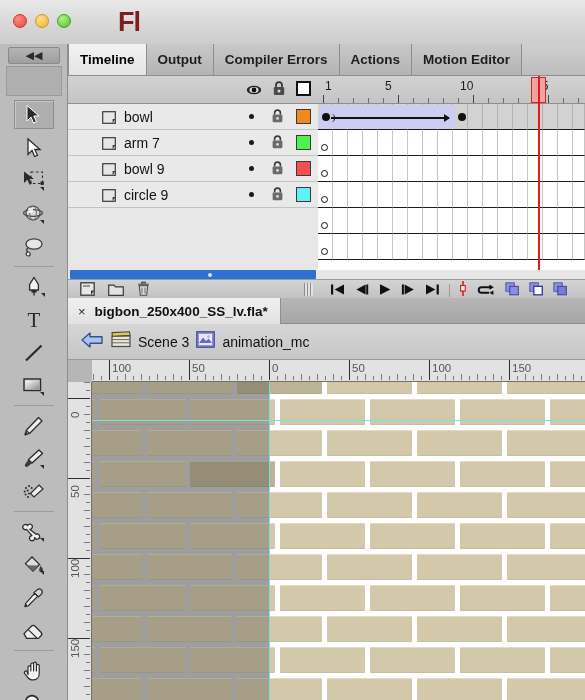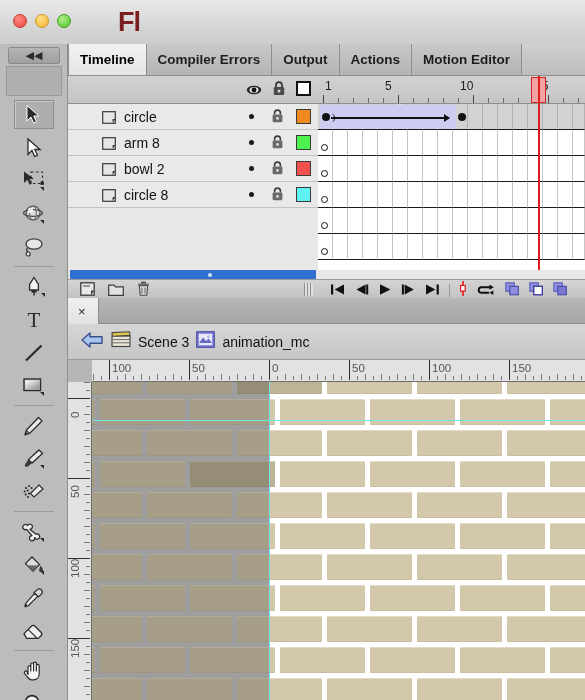--- a/index.html
+++ b/index.html
@@ -444,22 +444,22 @@
               <circle cx="10" cy="9" r="6.4" fill="#f2f2f2" stroke="#2b2b2b" stroke-width="1.7"></circle>
               <path d="M14.8 13.8 L20 19" stroke="#2b2b2b" stroke-width="2.4"></path>
             </svg>
           </span>
         </div>
       </div>
   </div>
 
   <div class="tabsbar" id="tabsbar">
       <div class="tab active">Timeline</div>
+      <div class="tab">Output</div>
       <div class="tab">Compiler Errors</div>
-      <div class="tab">Output</div>
       <div class="tab">Actions</div>
       <div class="tab">Motion Editor</div>
     </div>
 
   <div class="timeline">
     <div class="tl-head">
       <div class="head-icons">
         <span>
           <svg width="16" height="12" viewBox="0 0 16 12">
               <ellipse cx="8" cy="6" rx="7.2" ry="4.2" fill="#222"></ellipse>
@@ -506,69 +506,69 @@
           <div class="pbhead" style="left: 213px;"></div>
         </div>
     </div>
 
     <div class="layers" id="layers">
         <div class="layerrow">
           <span class="lyr-icon"><svg width="14" height="13" viewBox="0 0 14 13">
               <rect x="0.7" y="0.7" width="12.6" height="11.6" fill="#e6e6e6" stroke="#3a3a3a" stroke-width="1.2"></rect>
               <path d="M10.6 12.3 L10.6 8 L13.3 8 Z" fill="#3a3a3a"></path>
             </svg></span>
-          <span class="lyr-name">circle</span>
+          <span class="lyr-name">bowl</span>
           <span class="col-eye">
             <span class="dot" style="display:block"></span>
           </span>
           <span class="col-lock"><svg width="13" height="14" viewBox="0 0 13 14">
               <path d="M3.6 5.6V4a2.9 2.9 0 0 1 5.8 0v1.6" stroke="#3a3a3a" stroke-width="1.6" fill="none"></path>
               <rect x="1.6" y="5.6" width="9.8" height="7.6" rx="1.1" fill="#6a6a6a"></rect>
               <circle cx="6.5" cy="9.4" r="1.4" fill="#dcdcdc"></circle>
             </svg></span>
           <span class="col-out" style="background: rgb(239, 138, 30);"></span>
         </div>
         <div class="layerrow">
           <span class="lyr-icon"><svg width="14" height="13" viewBox="0 0 14 13">
               <rect x="0.7" y="0.7" width="12.6" height="11.6" fill="#e6e6e6" stroke="#3a3a3a" stroke-width="1.2"></rect>
               <path d="M10.6 12.3 L10.6 8 L13.3 8 Z" fill="#3a3a3a"></path>
             </svg></span>
-          <span class="lyr-name">arm 8</span>
+          <span class="lyr-name">arm 7</span>
           <span class="col-eye">
             <span class="dot" style="display:block"></span>
           </span>
           <span class="col-lock"><svg width="13" height="14" viewBox="0 0 13 14">
               <path d="M3.6 5.6V4a2.9 2.9 0 0 1 5.8 0v1.6" stroke="#3a3a3a" stroke-width="1.6" fill="none"></path>
               <rect x="1.6" y="5.6" width="9.8" height="7.6" rx="1.1" fill="#6a6a6a"></rect>
               <circle cx="6.5" cy="9.4" r="1.4" fill="#dcdcdc"></circle>
             </svg></span>
           <span class="col-out" style="background: rgb(78, 242, 78);"></span>
         </div>
         <div class="layerrow">
           <span class="lyr-icon"><svg width="14" height="13" viewBox="0 0 14 13">
               <rect x="0.7" y="0.7" width="12.6" height="11.6" fill="#e6e6e6" stroke="#3a3a3a" stroke-width="1.2"></rect>
               <path d="M10.6 12.3 L10.6 8 L13.3 8 Z" fill="#3a3a3a"></path>
             </svg></span>
-          <span class="lyr-name">bowl 2</span>
+          <span class="lyr-name">bowl 9</span>
           <span class="col-eye">
             <span class="dot" style="display:block"></span>
           </span>
           <span class="col-lock"><svg width="13" height="14" viewBox="0 0 13 14">
               <path d="M3.6 5.6V4a2.9 2.9 0 0 1 5.8 0v1.6" stroke="#3a3a3a" stroke-width="1.6" fill="none"></path>
               <rect x="1.6" y="5.6" width="9.8" height="7.6" rx="1.1" fill="#6a6a6a"></rect>
               <circle cx="6.5" cy="9.4" r="1.4" fill="#dcdcdc"></circle>
             </svg></span>
           <span class="col-out" style="background: rgb(242, 80, 78);"></span>
         </div>
         <div class="layerrow">
           <span class="lyr-icon"><svg width="14" height="13" viewBox="0 0 14 13">
               <rect x="0.7" y="0.7" width="12.6" height="11.6" fill="#e6e6e6" stroke="#3a3a3a" stroke-width="1.2"></rect>
               <path d="M10.6 12.3 L10.6 8 L13.3 8 Z" fill="#3a3a3a"></path>
             </svg></span>
-          <span class="lyr-name">circle 8</span>
+          <span class="lyr-name">circle 9</span>
           <span class="col-eye">
             <span class="dot" style="display:block"></span>
           </span>
           <span class="col-lock"><svg width="13" height="14" viewBox="0 0 13 14">
               <path d="M3.6 5.6V4a2.9 2.9 0 0 1 5.8 0v1.6" stroke="#3a3a3a" stroke-width="1.6" fill="none"></path>
               <rect x="1.6" y="5.6" width="9.8" height="7.6" rx="1.1" fill="#6a6a6a"></rect>
               <circle cx="6.5" cy="9.4" r="1.4" fill="#dcdcdc"></circle>
             </svg></span>
           <span class="col-out" style="background: rgb(94, 242, 242);"></span>
         </div>
@@ -694,20 +694,21 @@
               <rect x="4.8" y="4.3" width="8.5" height="8.5" fill="#7a7ad6" stroke="#3f3f9e" stroke-width="1"></rect>
             </svg>
         </span>
       </div>
     </div>
   </div>
 
   <div class="doctab-bar">
     <div class="doctab">
       <span class="x">×</span>
+      <span>bigbon_250x400_SS_lv.fla*</span>
     </div>
   </div>
 
   <div class="crumb">
     <span>
       <svg width="24" height="20" viewBox="0 0 24 20">
           <path d="M10 3 L2 10 L10 17 L10 13.2 L22 13.2 L22 6.8 L10 6.8 Z" fill="#a9c4ee" stroke="#36508a" stroke-width="1.4" stroke-linejoin="round"></path>
         </svg>
     </span>
     <span>

